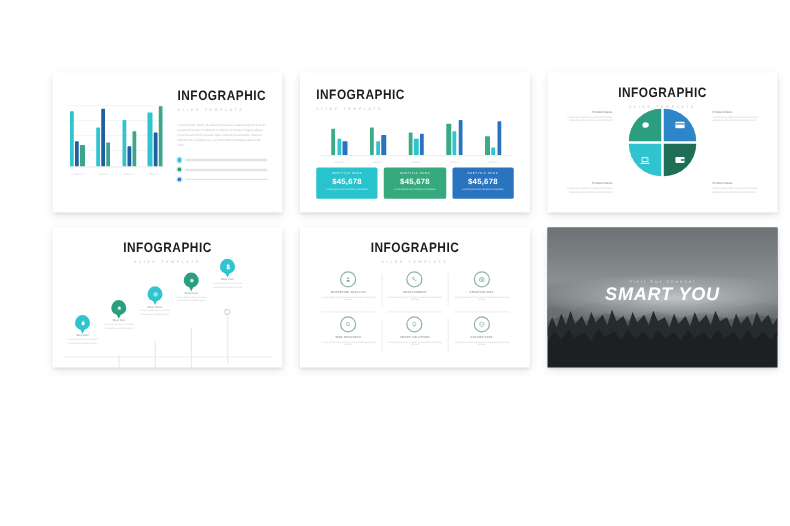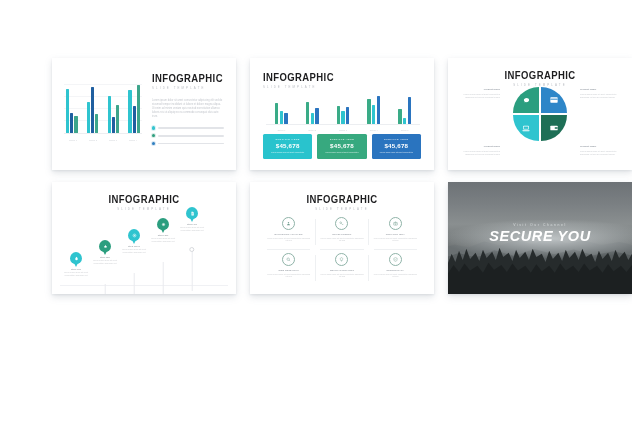--- a/index.html
+++ b/index.html
@@ -1,18 +1,18 @@
 <!DOCTYPE html>
 <html><head>
 <meta charset="utf-8">
 <style>
   html,body{margin:0;padding:0;background:#ffffff;}
   body{width:632px;height:421px;overflow:hidden;font-family:"Liberation Sans",sans-serif;}
   .board{position:relative;width:632px;height:421px;background:#fff;}
-  .grid{position:absolute;left:52px;top:58px;width:580px;display:flex;flex-wrap:wrap;gap:12px 14px;}
+  .grid{position:absolute;left:42px;top:58px;width:580px;display:flex;flex-wrap:wrap;gap:12px 14px;}
   .slide{position:relative;width:184px;height:112px;background:#fff;
          box-shadow:0 3px 7px rgba(120,130,145,.22), 0 1px 2px rgba(120,130,145,.14);
          overflow:hidden;}
   .slide-inner{position:absolute;inset:0;}
 
   
   .ttl{font-weight:bold;letter-spacing:.4px;color:#1d1d1f;font-size:9.5px;
        transform:scaleY(1.15);font-family:"Liberation Sans",sans-serif;}
   .sub{font-size:2.9px;letter-spacing:2.1px;color:#b9bcc2;text-transform:uppercase;margin-top:3px;}
   .lorem{font-size:2.6px;line-height:4.1px;color:#c3c6cc;}
@@ -458,19 +458,19 @@
     <div class="slide s6">
       <div class="slide-inner">
         <div class="sky"></div>
         <div class="ridge r1"></div>
         <div class="ridge r2"></div>
         <div class="mist"></div>
         <div class="trees"></div>
         <div class="trees2"></div>
         <div class="s6-txt">
           <div class="s6-pre">Visit Our Channel</div>
-          <div class="s6-big">SECURE YOU</div>
+          <div class="s6-big">SMART YOU</div>
         </div>
       </div>
     </div>
 
   </div>
 </div>
 
 </body></html>

